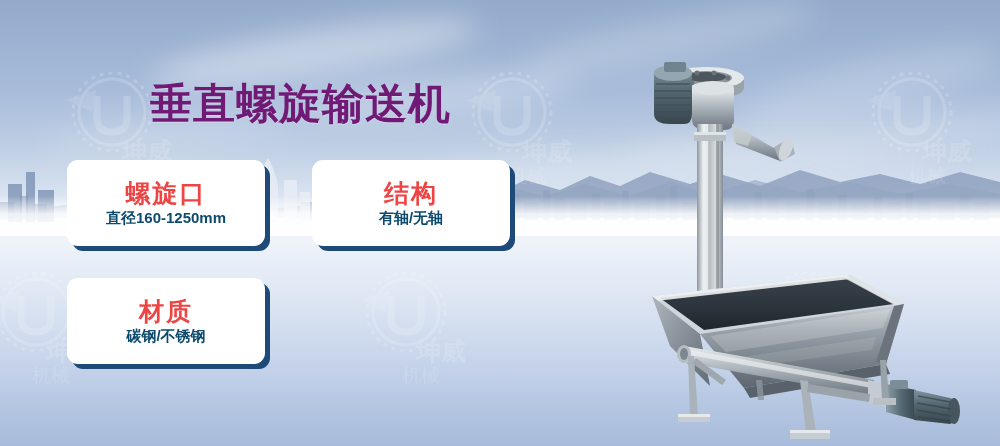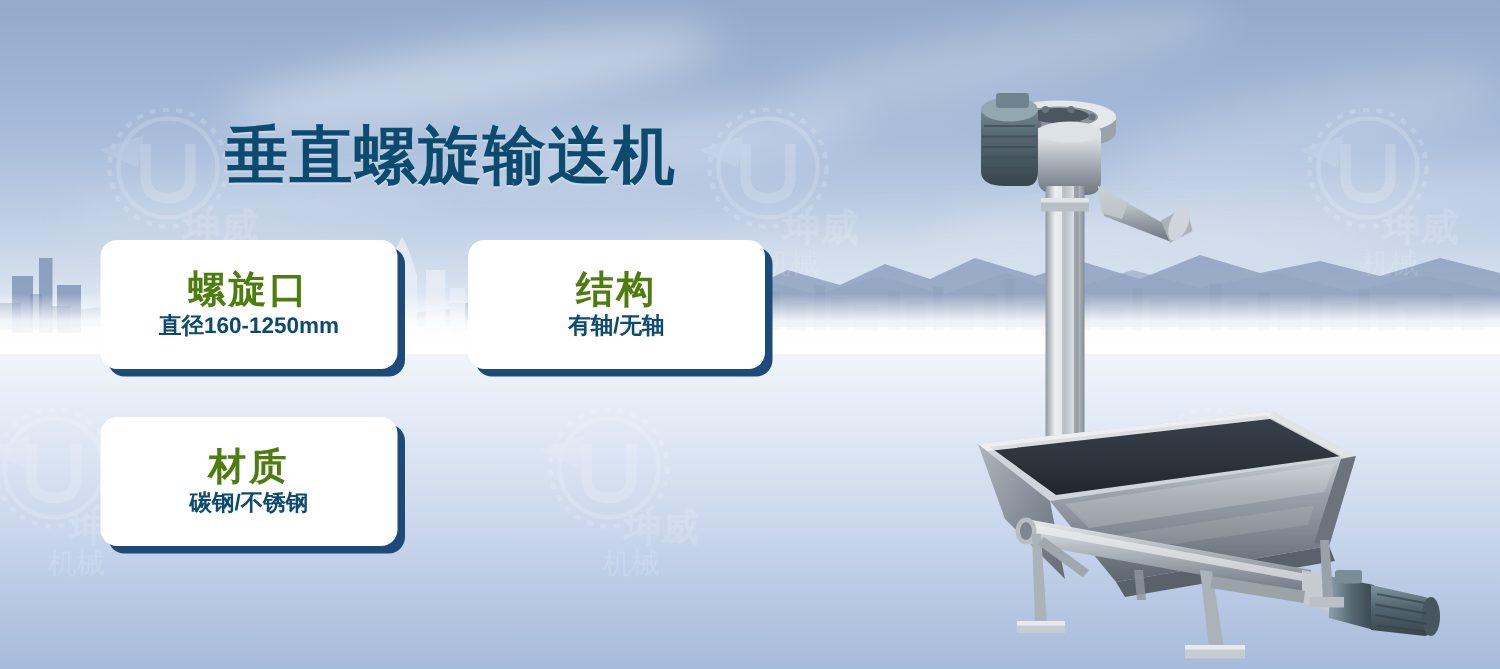--- a/index.html
+++ b/index.html
@@ -84,21 +84,21 @@
     position:absolute;
     width:150px;height:116px;
     opacity:.17;
   }
   .wm svg{display:block;width:100%;height:100%;}
 
   
   .title{
     position:absolute;left:150px;top:76px;
     font-size:42px;font-weight:bold;letter-spacing:1px;
-    color:#0c4a6e;
+    color:#701a75;
     font-family:"Liberation Sans","DejaVu Sans",sans-serif;
     white-space:nowrap;
     text-shadow:0 1px 0 rgba(255,255,255,.28);
   }
 
   
   .cards{position:absolute;left:67px;top:160px;width:460px;height:210px;}
   .card{
     position:absolute;
     width:198px;height:86px;
@@ -112,21 +112,21 @@
   }
   .card .face{
     position:absolute;left:0;top:0;
     width:198px;height:86px;
     background:#ffffff;
     border-radius:11px;
     display:flex;flex-direction:column;
     align-items:center;justify-content:center;
   }
   .card .t{
-    font-size:25px;font-weight:bold;color:#4d7c0f;
+    font-size:25px;font-weight:bold;color:#ef4444;
     line-height:1.1;letter-spacing:2px;
     margin-bottom:3px;
   }
   .card .s{
     font-size:15px;font-weight:bold;color:#0c4a6e;
     line-height:1.1;letter-spacing:0px;
   }
   .card.p0{left:0;top:0;}
   .card.p1{left:245px;top:0;text-align:center;}
   .card.p2{left:0;top:118px;padding-left:17px;}

